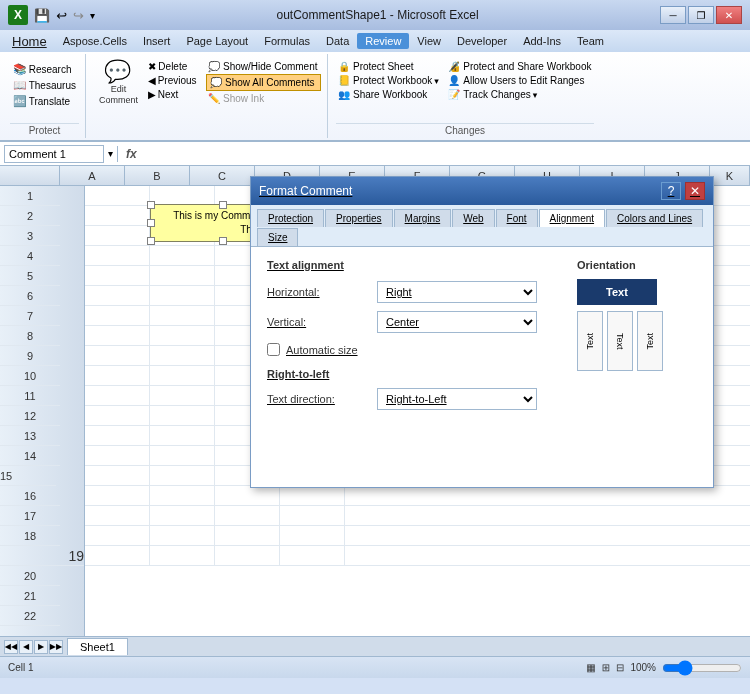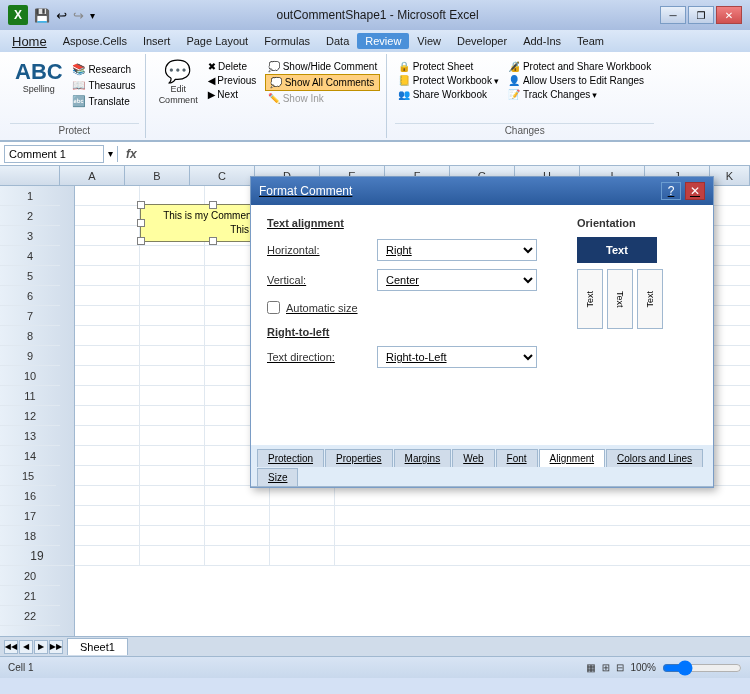--- a/index.html
+++ b/index.html
@@ -35,24 +35,20 @@
   <div style="padding: 2px 8px; font-size: 11px; cursor: pointer; color: #1a1a1a;">View</div>
   <div style="padding: 2px 8px; font-size: 11px; cursor: pointer; color: #1a1a1a;">Developer</div>
   <div style="padding: 2px 8px; font-size: 11px; cursor: pointer; color: #1a1a1a;">Add-Ins</div>
   <div style="padding: 2px 8px; font-size: 11px; cursor: pointer; color: #1a1a1a;">Team</div>
 </div>
 
 <div style="background: linear-gradient(to bottom, #ffffff, #f0f4fc); border-bottom: 2px solid #a0b8d0; padding: 2px 4px; display: flex; gap: 2px; min-height: 90px;">
 
   <div style="display: flex; flex-direction: column; border-right: 1px solid #c0d0e0; padding: 2px 6px; min-width: 70px;">
     <div style="display: flex; gap: 2px; align-items: flex-start; padding: 2px 0; flex: 1;">
-      <div style="display: flex; flex-direction: column; align-items: center; padding: 2px 4px; cursor: pointer; border: 1px solid transparent; min-width: 38px;">
-        <div style="font-size: 22px; font-weight: bold; color: #1a5a8a; line-height: 1;">ABC</div>
-        <div style="font-size: 9px; color: #333; margin-top: 1px; text-align: center;">Spelling</div>
-      </div>
       <div style="display: flex; flex-direction: column; gap: 1px; justify-content: center; padding-top: 4px;">
         <div style="display: flex; align-items: center; gap: 2px; padding: 1px 3px; cursor: pointer; font-size: 10px; white-space: nowrap;">
           <span style="font-size: 11px;">📚</span>
             <span>Research</span>
         </div>
         <div style="display: flex; align-items: center; gap: 2px; padding: 1px 3px; cursor: pointer; font-size: 10px; white-space: nowrap;">
           <span style="font-size: 11px;">📖</span>
             <span>Thesaurus</span>
         </div>
         <div style="display: flex; align-items: center; gap: 2px; padding: 1px 3px; cursor: pointer; font-size: 10px; white-space: nowrap;">
@@ -174,25 +170,25 @@
       <div style="width: 60px; height: 20px; text-align: center; font-size: 11px; border-bottom: 1px solid #e0e8f0; line-height: 20px; color: #333;">5</div>
       <div style="width: 60px; height: 20px; text-align: center; font-size: 11px; border-bottom: 1px solid #e0e8f0; line-height: 20px; color: #333;">6</div>
       <div style="width: 60px; height: 20px; text-align: center; font-size: 11px; border-bottom: 1px solid #e0e8f0; line-height: 20px; color: #333;">7</div>
       <div style="width: 60px; height: 20px; text-align: center; font-size: 11px; border-bottom: 1px solid #e0e8f0; line-height: 20px; color: #333;">8</div>
       <div style="width: 60px; height: 20px; text-align: center; font-size: 11px; border-bottom: 1px solid #e0e8f0; line-height: 20px; color: #333;">9</div>
       <div style="width: 60px; height: 20px; text-align: center; font-size: 11px; border-bottom: 1px solid #e0e8f0; line-height: 20px; color: #333;">10</div>
       <div style="width: 60px; height: 20px; text-align: center; font-size: 11px; border-bottom: 1px solid #e0e8f0; line-height: 20px; color: #333;">11</div>
       <div style="width: 60px; height: 20px; text-align: center; font-size: 11px; border-bottom: 1px solid #e0e8f0; line-height: 20px; color: #333;">12</div>
       <div style="width: 60px; height: 20px; text-align: center; font-size: 11px; border-bottom: 1px solid #e0e8f0; line-height: 20px; color: #333;">13</div>
       <div style="width: 60px; height: 20px; text-align: center; font-size: 11px; border-bottom: 1px solid #e0e8f0; line-height: 20px; color: #333;">14</div>
-      <div style="width: 56px; height: 20px; text-align: center; font-size: 11px; border-bottom: 1px solid #e0e8f0; line-height: 20px; color: #333;">15</div>
+      <div style="width: 56px; height: 20px; text-align: left; font-size: 11px; border-bottom: 1px solid #e0e8f0; line-height: 20px; color: #333;">15</div>
       <div style="width: 60px; height: 20px; text-align: center; font-size: 11px; border-bottom: 1px solid #e0e8f0; line-height: 20px; color: #333;">16</div>
       <div style="width: 60px; height: 20px; text-align: center; font-size: 11px; border-bottom: 1px solid #e0e8f0; line-height: 20px; color: #333;">17</div>
       <div style="width: 60px; height: 20px; text-align: center; font-size: 11px; border-bottom: 1px solid #e0e8f0; line-height: 20px; color: #333;">18</div>
-      <div style="width: 74px; height: 20px; text-align: center; font-size: 12px; border-bottom: 1px solid #e0e8f0; line-height: 20px; color: #333;">19</div>
+      <div style="width: 84px; height: 20px; text-align: right; font-size: 14px; border-bottom: 1px solid #e0e8f0; line-height: 20px; color: #333;">19</div>
       <div style="width: 60px; height: 20px; text-align: center; font-size: 11px; border-bottom: 1px solid #e0e8f0; line-height: 20px; color: #333;">20</div>
       <div style="width: 60px; height: 20px; text-align: center; font-size: 11px; border-bottom: 1px solid #e0e8f0; line-height: 20px; color: #333;">21</div>
       <div style="width: 60px; height: 20px; text-align: center; font-size: 11px; border-bottom: 1px solid #e0e8f0; line-height: 20px; color: #333;">22</div>
     </div>
 
     <div style="flex: 1; position: relative; overflow: hidden;">
 
       <div style="height: 20px; display: flex; border-bottom: 1px solid #e0e8f0;">
         <div style="width: 65px; border-right: 1px solid #e0e8f0;"></div>
         <div style="width: 65px; border-right: 1px solid #e0e8f0;"></div>
@@ -330,20 +326,31 @@
 
   <div style="position: absolute; top: 0; left: 0; right: 0; bottom: 0; z-index: 100; pointer-events: none;">
     <div style="position: absolute; top: 10px; left: 250px; width: 464px; background: white; border: 1px solid #7a9cc5; box-shadow: 3px 3px 8px rgba(0,0,0,0.3); pointer-events: auto; text-decoration: underline;">
 
       <div style="background: linear-gradient(to bottom, #4a7cc0, #2a5a9c); color: white; height: 28px; display: flex; align-items: center; justify-content: space-between; padding: 0 8px;">
         <span style="font-size: 12px;">Format Comment</span>
         <div style="display: flex; align-items: center; gap: 4px;">
           <button style="color: white; font-size: 12px; cursor: pointer; background: transparent; border: 1px solid #6a9cd0; width: 20px; height: 18px;">?</button>
           <button style="color: white; font-size: 12px; cursor: pointer; background: #c04040; border: 1px solid #a03030; width: 20px; height: 18px;">✕</button>
         </div>
+      </div>
+
+      <div style="display: flex; background: #e0ecf8; border-bottom: 1px solid #a0b8d0; padding: 4px 6px 0; flex-wrap: wrap; gap: 1px;">
+        <div style="padding: 3px 10px; font-size: 10px; cursor: pointer; border: 1px solid #a0b8d0; border-bottom: none; background: #d0dcea;">Protection</div>
+        <div style="padding: 3px 10px; font-size: 10px; cursor: pointer; border: 1px solid #a0b8d0; border-bottom: none; background: #d0dcea;">Properties</div>
+        <div style="padding: 3px 10px; font-size: 10px; cursor: pointer; border: 1px solid #a0b8d0; border-bottom: none; background: #d0dcea;">Margins</div>
+        <div style="padding: 3px 10px; font-size: 10px; cursor: pointer; border: 1px solid #a0b8d0; border-bottom: none; background: #d0dcea;">Web</div>
+        <div style="padding: 3px 10px; font-size: 10px; cursor: pointer; border: 1px solid #a0b8d0; border-bottom: none; background: #d0dcea;">Font</div>
+        <div style="padding: 3px 10px; font-size: 10px; cursor: pointer; border: 1px solid #a0b8d0; border-bottom: none; background: white; font-weight: normal;">Alignment</div>
+        <div style="padding: 3px 10px; font-size: 10px; cursor: pointer; border: 1px solid #a0b8d0; border-bottom: none; background: #d0dcea;">Colors and Lines</div>
+        <div style="padding: 3px 10px; font-size: 10px; cursor: pointer; border: 1px solid #a0b8d0; border-bottom: none; background: #d0dcea;">Size</div>
       </div>
 
       <div style="padding: 12px 16px; position: relative; min-height: 240px;">
 
         <div>
           <div style="font-size: 11px; font-weight: bold; color: #333; margin-bottom: 10px;">Text alignment</div>
 
           <div style="display: flex; align-items: center; margin-bottom: 8px;">
             <label style="width: 110px; font-size: 11px; color: #333;">Horizontal:</label>
             <select style="width: 160px; height: 22px; border: 1px solid #a0b8d0; font-size: 11px; padding: 0 4px; background: white;">
@@ -394,31 +401,20 @@
             <div style="width: 26px; height: 60px; border: 1px solid #a0b8d0; background: #f8f8f8; display: flex; align-items: center; justify-content: center; cursor: pointer; font-size: 9px;">
               <span style="writing-mode: vertical-rl; text-orientation: mixed;">Text</span>
             </div>
             <div style="width: 26px; height: 60px; border: 1px solid #a0b8d0; background: #f8f8f8; display: flex; align-items: center; justify-content: center; cursor: pointer; font-size: 9px;">
               <span style="writing-mode: vertical-rl; text-orientation: mixed; transform: rotate(180deg);">Text</span>
             </div>
           </div>
         </div>
       </div>
 
-      <div style="display: flex; background: #e0ecf8; border-bottom: 1px solid #a0b8d0; padding: 4px 6px 0; flex-wrap: wrap; gap: 1px;">
-        <div style="padding: 3px 10px; font-size: 10px; cursor: pointer; border: 1px solid #a0b8d0; border-bottom: none; background: #d0dcea;">Protection</div>
-        <div style="padding: 3px 10px; font-size: 10px; cursor: pointer; border: 1px solid #a0b8d0; border-bottom: none; background: #d0dcea;">Properties</div>
-        <div style="padding: 3px 10px; font-size: 10px; cursor: pointer; border: 1px solid #a0b8d0; border-bottom: none; background: #d0dcea;">Margins</div>
-        <div style="padding: 3px 10px; font-size: 10px; cursor: pointer; border: 1px solid #a0b8d0; border-bottom: none; background: #d0dcea;">Web</div>
-        <div style="padding: 3px 10px; font-size: 10px; cursor: pointer; border: 1px solid #a0b8d0; border-bottom: none; background: #d0dcea;">Font</div>
-        <div style="padding: 3px 10px; font-size: 10px; cursor: pointer; border: 1px solid #a0b8d0; border-bottom: none; background: white; font-weight: normal;">Alignment</div>
-        <div style="padding: 3px 10px; font-size: 10px; cursor: pointer; border: 1px solid #a0b8d0; border-bottom: none; background: #d0dcea;">Colors and Lines</div>
-        <div style="padding: 3px 10px; font-size: 10px; cursor: pointer; border: 1px solid #a0b8d0; border-bottom: none; background: #d0dcea;">Size</div>
-      </div>
-
     </div>
   </div>
 </div>
 
 <div style="display: flex; align-items: center; background: #d0dcea; border-top: 1px solid #a0b8d0; height: 20px; padding: 0 4px;">
   <div style="display: flex; align-items: center; gap: 1px; margin-right: 4px;">
     <button style="width: 14px; height: 14px; border: 1px solid #a0b8d0; background: #e8f0f8; display: flex; align-items: center; justify-content: center; font-size: 8px; cursor: pointer;">◀◀</button>
     <button style="width: 14px; height: 14px; border: 1px solid #a0b8d0; background: #e8f0f8; display: flex; align-items: center; justify-content: center; font-size: 8px; cursor: pointer;">◀</button>
     <button style="width: 14px; height: 14px; border: 1px solid #a0b8d0; background: #e8f0f8; display: flex; align-items: center; justify-content: center; font-size: 8px; cursor: pointer;">▶</button>
     <button style="width: 14px; height: 14px; border: 1px solid #a0b8d0; background: #e8f0f8; display: flex; align-items: center; justify-content: center; font-size: 8px; cursor: pointer;">▶▶</button>

